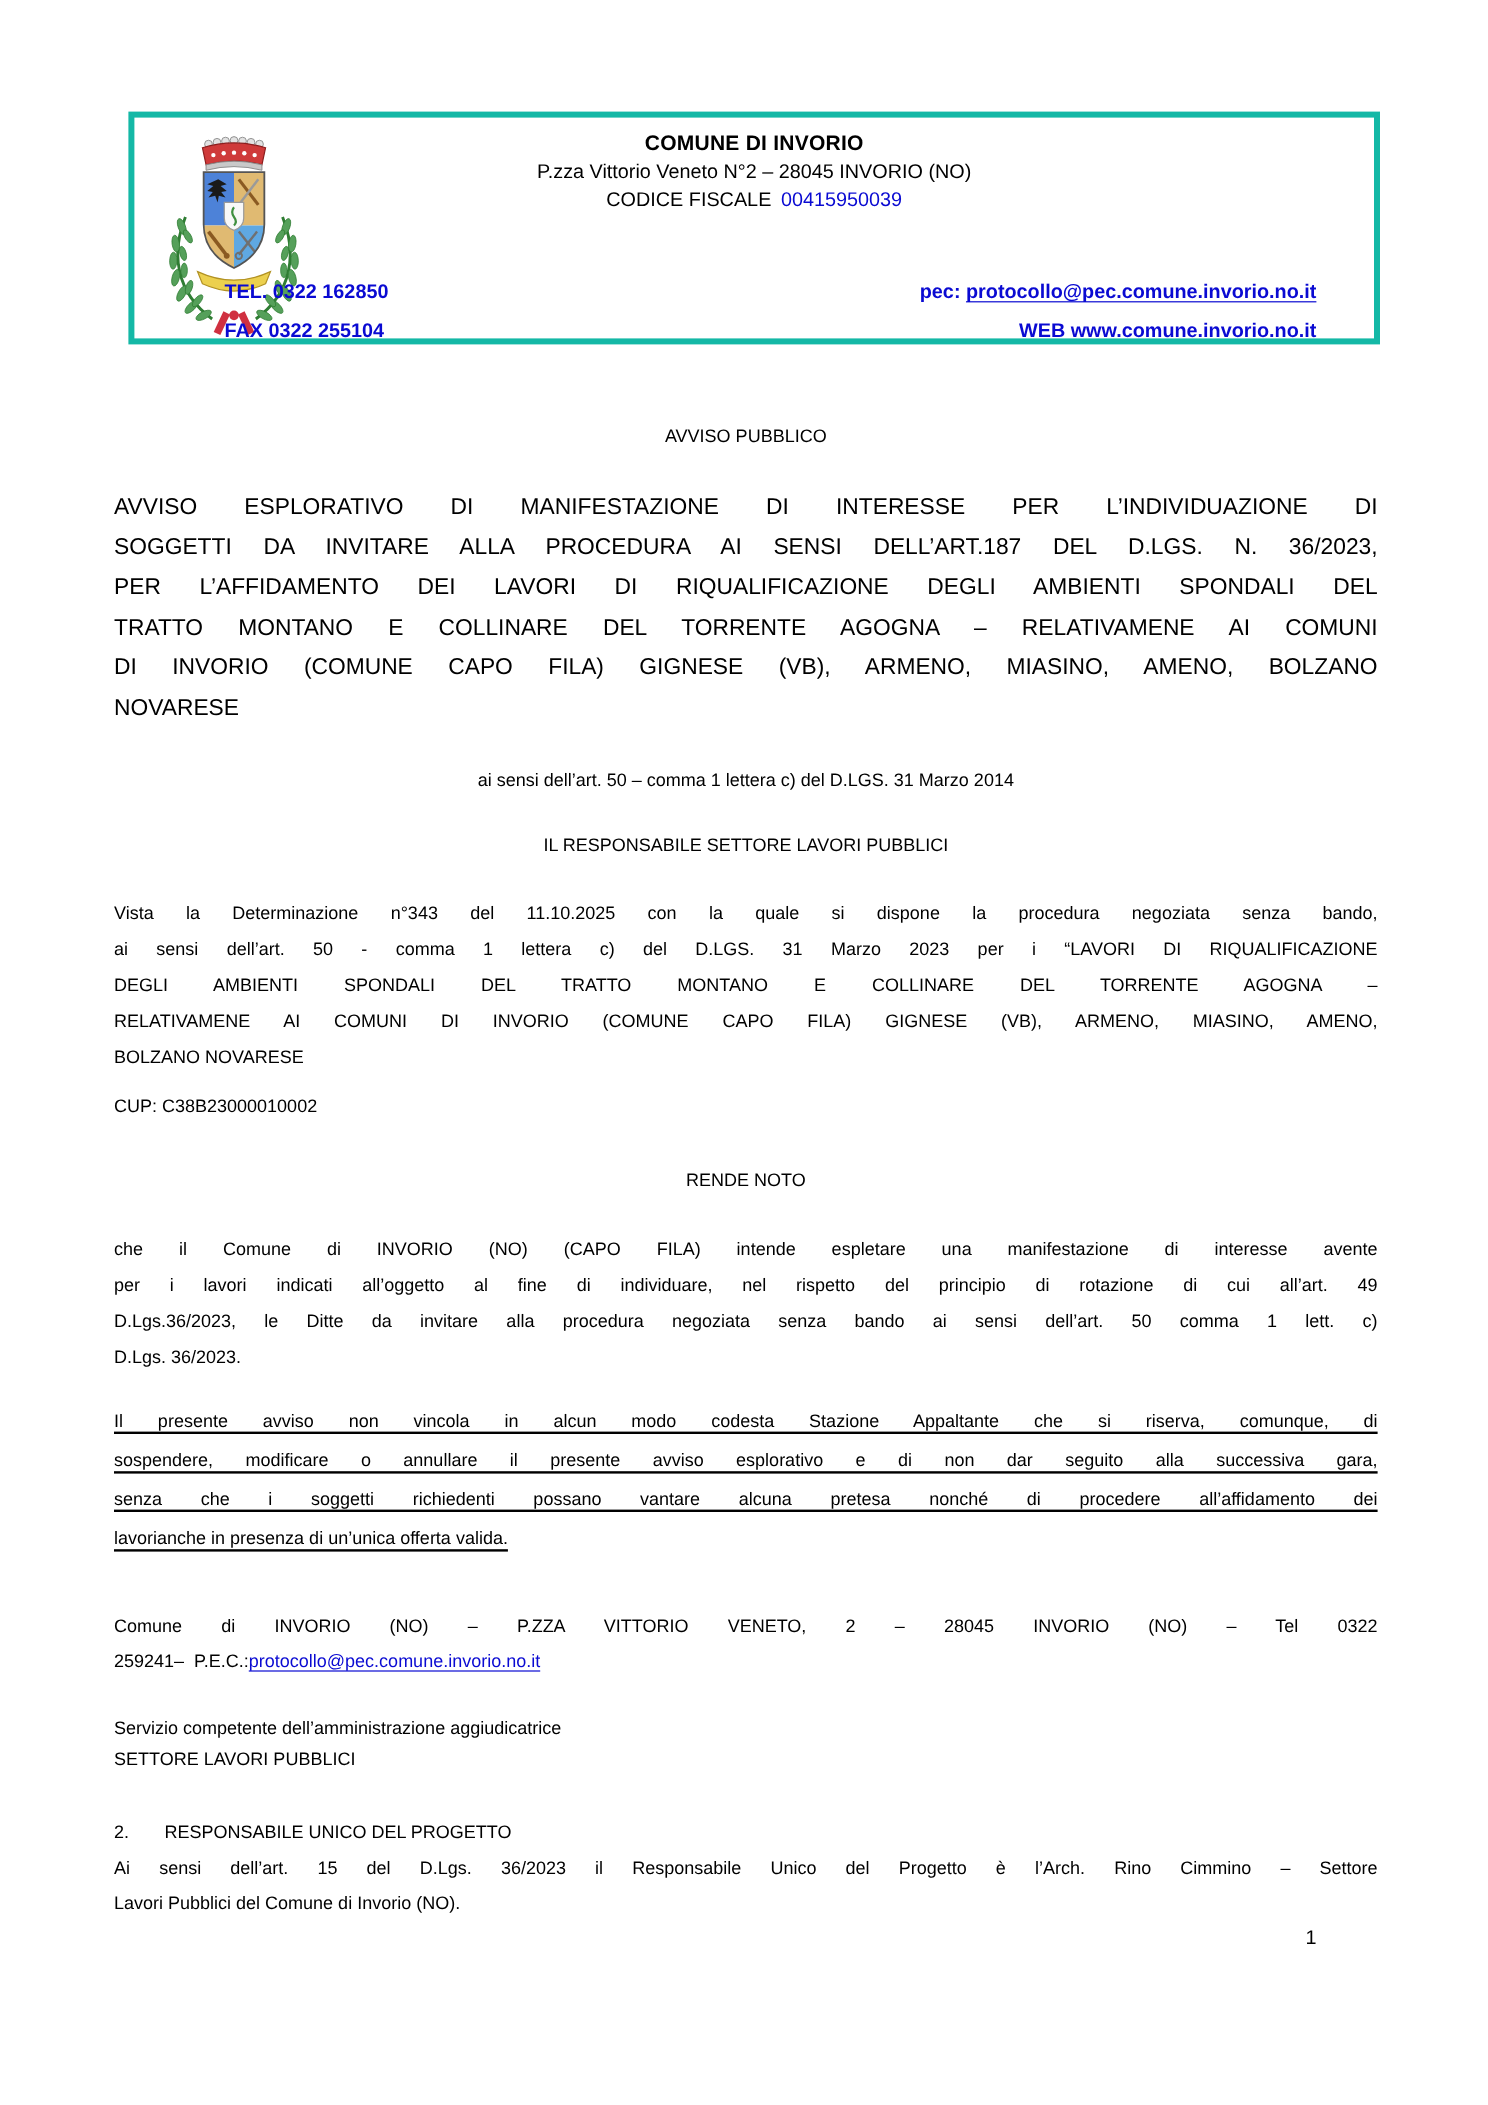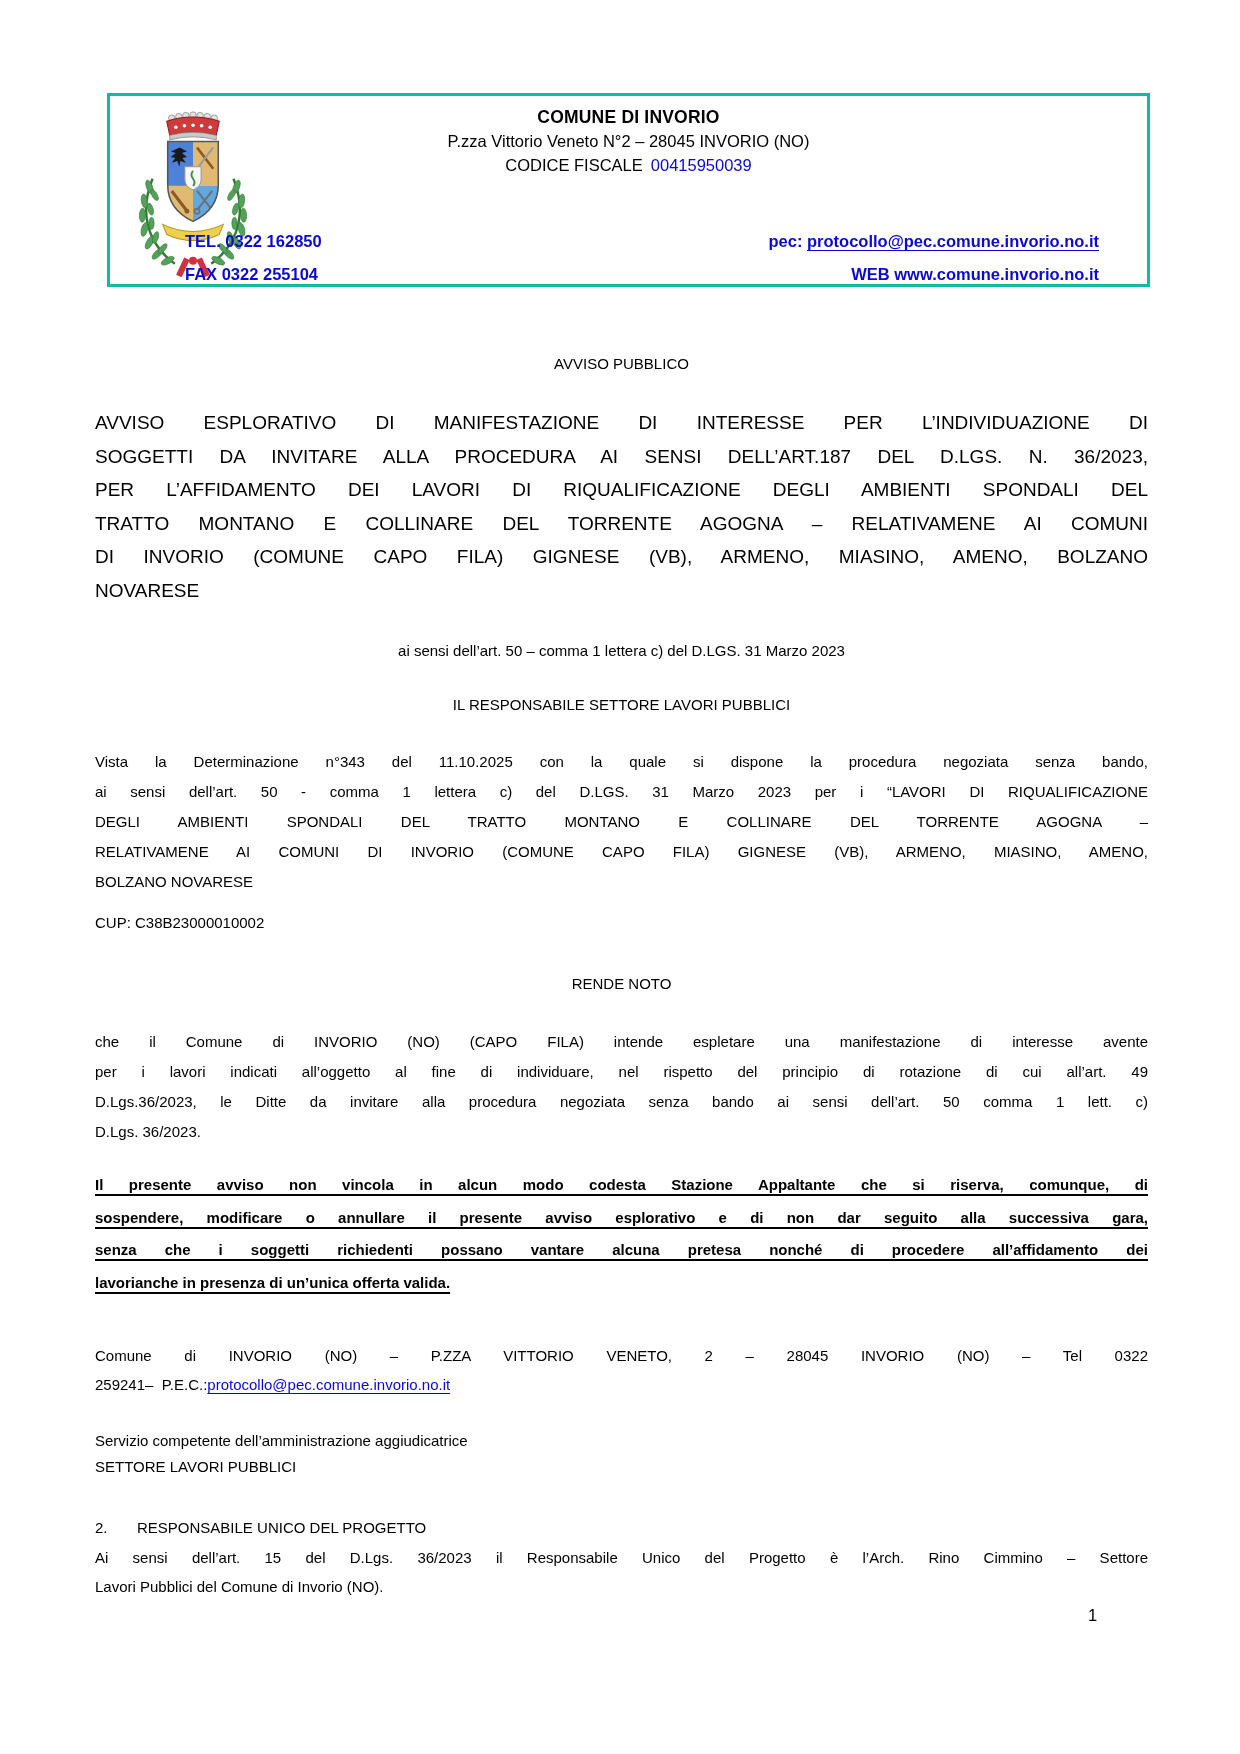--- a/index.html
+++ b/index.html
@@ -10,21 +10,21 @@
   .page{
     position:relative;
     width:1240px;height:1754px;
     background:#ffffff;color:var(--ink);
     font-family:"Liberation Sans","DejaVu Sans",sans-serif;
     overflow:hidden;
   }
   
   .header-box{
     position:absolute;left:107px;top:93px;width:1043px;height:194px;
-    border:3px solid #14b8a6;box-sizing:border-box;background:#fff;
+    border:5px solid #14b8a6;box-sizing:border-box;background:#fff;
   }
   .logo{position:absolute;left:22px;top:12px;width:122px;height:172px;}
   .hdr-center{position:absolute;left:0;right:0;top:9px;text-align:center;line-height:24px;}
   .org-name{font-size:17.5px;font-weight:bold;letter-spacing:.2px;}
   .addr{font-size:16.5px;}
   .cf{font-size:16.5px;}
   .cf .cf-val{color:var(--blue);margin-left:8px;}
   .contact{position:absolute;font-size:16.5px;font-weight:bold;color:var(--blue);white-space:nowrap;}
   .contact a{color:var(--blue);}
   .tel{left:75px;top:136px;}
@@ -44,21 +44,20 @@
   .role{top:690px;}
   .premise{top:747px;line-height:30px;}
   .cup{top:908px;}
   .rende{top:969px;}
   .notice{top:1027px;line-height:30px;}
   .warning{
     top:1169px;line-height:32.5px;
     text-decoration:underline;
     text-decoration-thickness:1.6px;
     text-underline-offset:4px;
-    font-weight:bold;
   }
   .sec1-title{top:1310px;}
   .sec-num{display:inline-block;width:42px;}
   .sec1-addr{top:1341px;}
   .force-just{text-align:justify;text-align-last:justify;}
   .sec1-pec{top:1370px;}
   .sec1-pec .pfx{white-space:pre;}
   .sec1-pec a{color:var(--blue);text-decoration:underline;text-underline-offset:3px;}
   .servizio{top:1426px;}
   .settore{top:1452px;}
@@ -179,21 +178,21 @@
 
   <div class="blk heading">
       <div class="jline">AVVISO ESPLORATIVO DI MANIFESTAZIONE DI INTERESSE PER L’INDIVIDUAZIONE DI</div>
       <div class="jline">SOGGETTI DA INVITARE ALLA PROCEDURA AI SENSI DELL’ART.187 DEL D.LGS. N. 36/2023,</div>
       <div class="jline">PER L’AFFIDAMENTO DEI LAVORI DI RIQUALIFICAZIONE DEGLI AMBIENTI SPONDALI DEL</div>
       <div class="jline">TRATTO MONTANO E COLLINARE DEL TORRENTE AGOGNA – RELATIVAMENE AI COMUNI</div>
       <div class="jline">DI INVORIO (COMUNE CAPO FILA) GIGNESE (VB), ARMENO, MIASINO, AMENO, BOLZANO</div>
       <div class="jline jlast">NOVARESE</div>
     </div>
 
-  <div class="blk center subtitle">ai sensi dell’art. 50 – comma 1 lettera c) del D.LGS. 31 Marzo 2023</div>
+  <div class="blk center subtitle">ai sensi dell’art. 50 – comma 1 lettera c) del D.LGS. 31 Marzo 2014</div>
 
   <div class="blk center role">IL RESPONSABILE SETTORE LAVORI PUBBLICI</div>
 
   <div class="blk premise">
       <div class="jline">Vista la Determinazione n°343 del 11.10.2025 con la quale si dispone la procedura negoziata senza bando,</div>
       <div class="jline">ai sensi dell’art. 50 - comma 1 lettera c) del D.LGS. 31 Marzo 2023 per i “LAVORI DI RIQUALIFICAZIONE</div>
       <div class="jline">DEGLI AMBIENTI SPONDALI DEL TRATTO MONTANO E COLLINARE DEL TORRENTE AGOGNA –</div>
       <div class="jline">RELATIVAMENE AI COMUNI DI INVORIO (COMUNE CAPO FILA) GIGNESE (VB), ARMENO, MIASINO, AMENO,</div>
       <div class="jline jlast">BOLZANO NOVARESE</div>
     </div>

